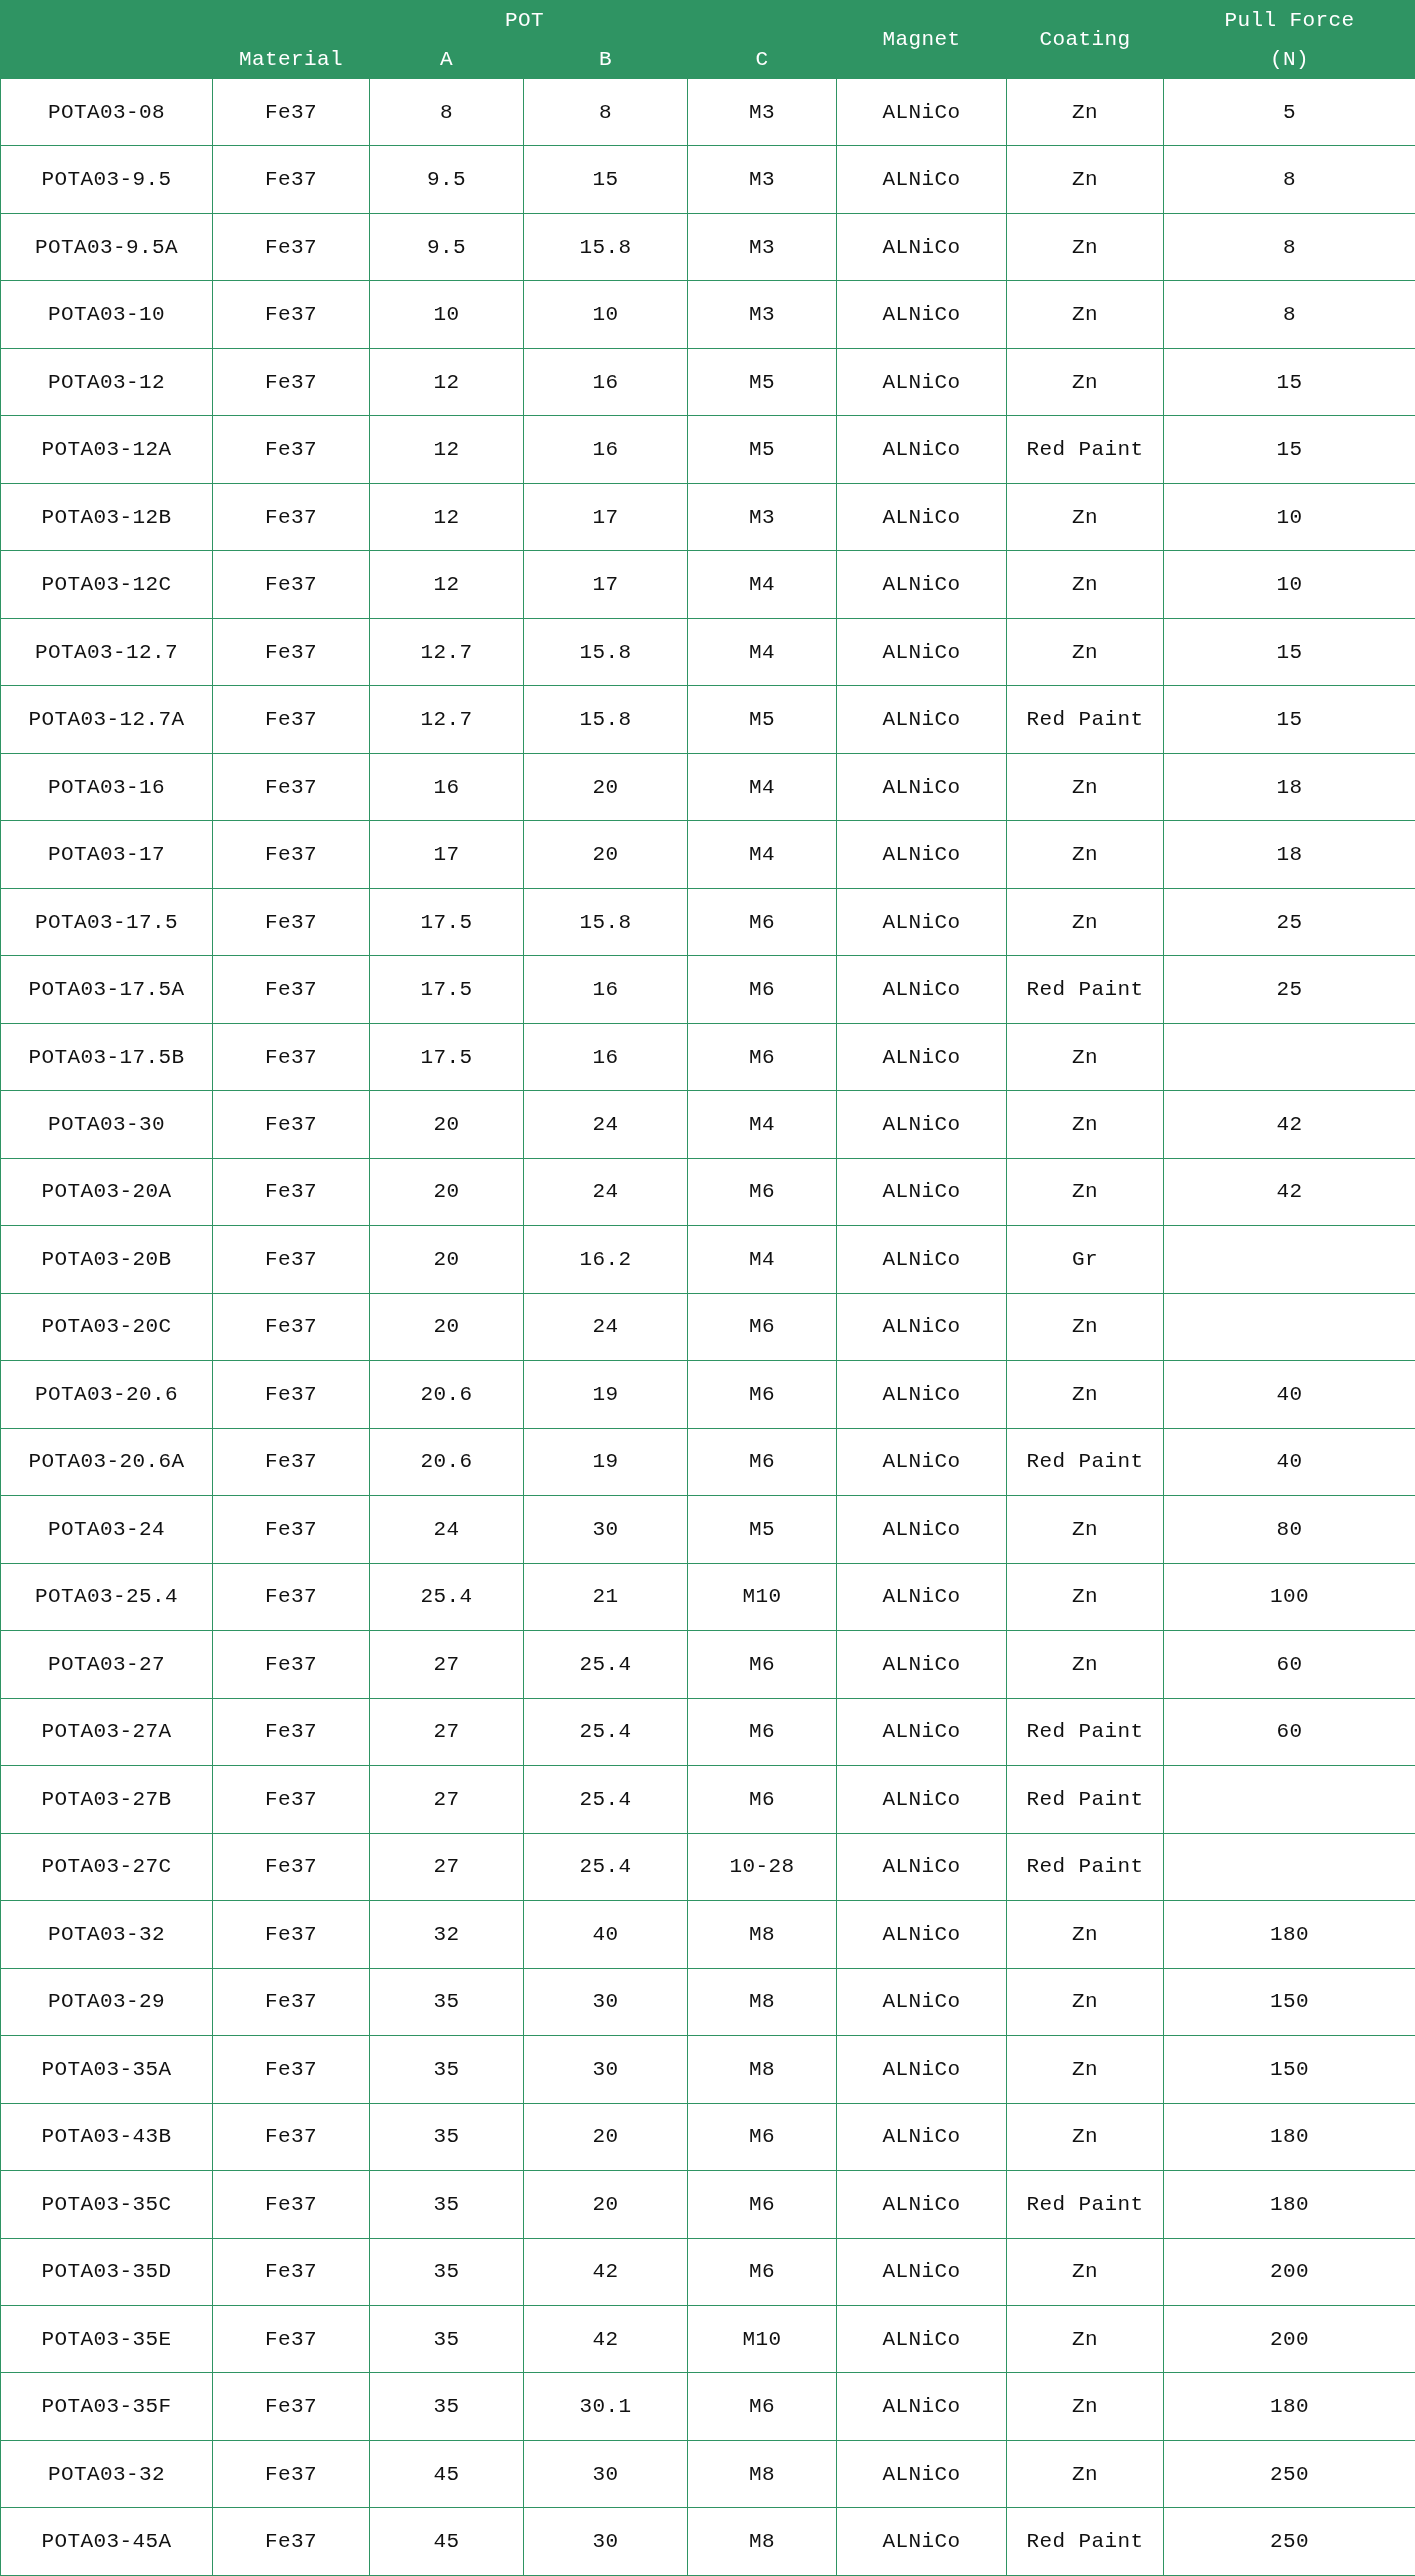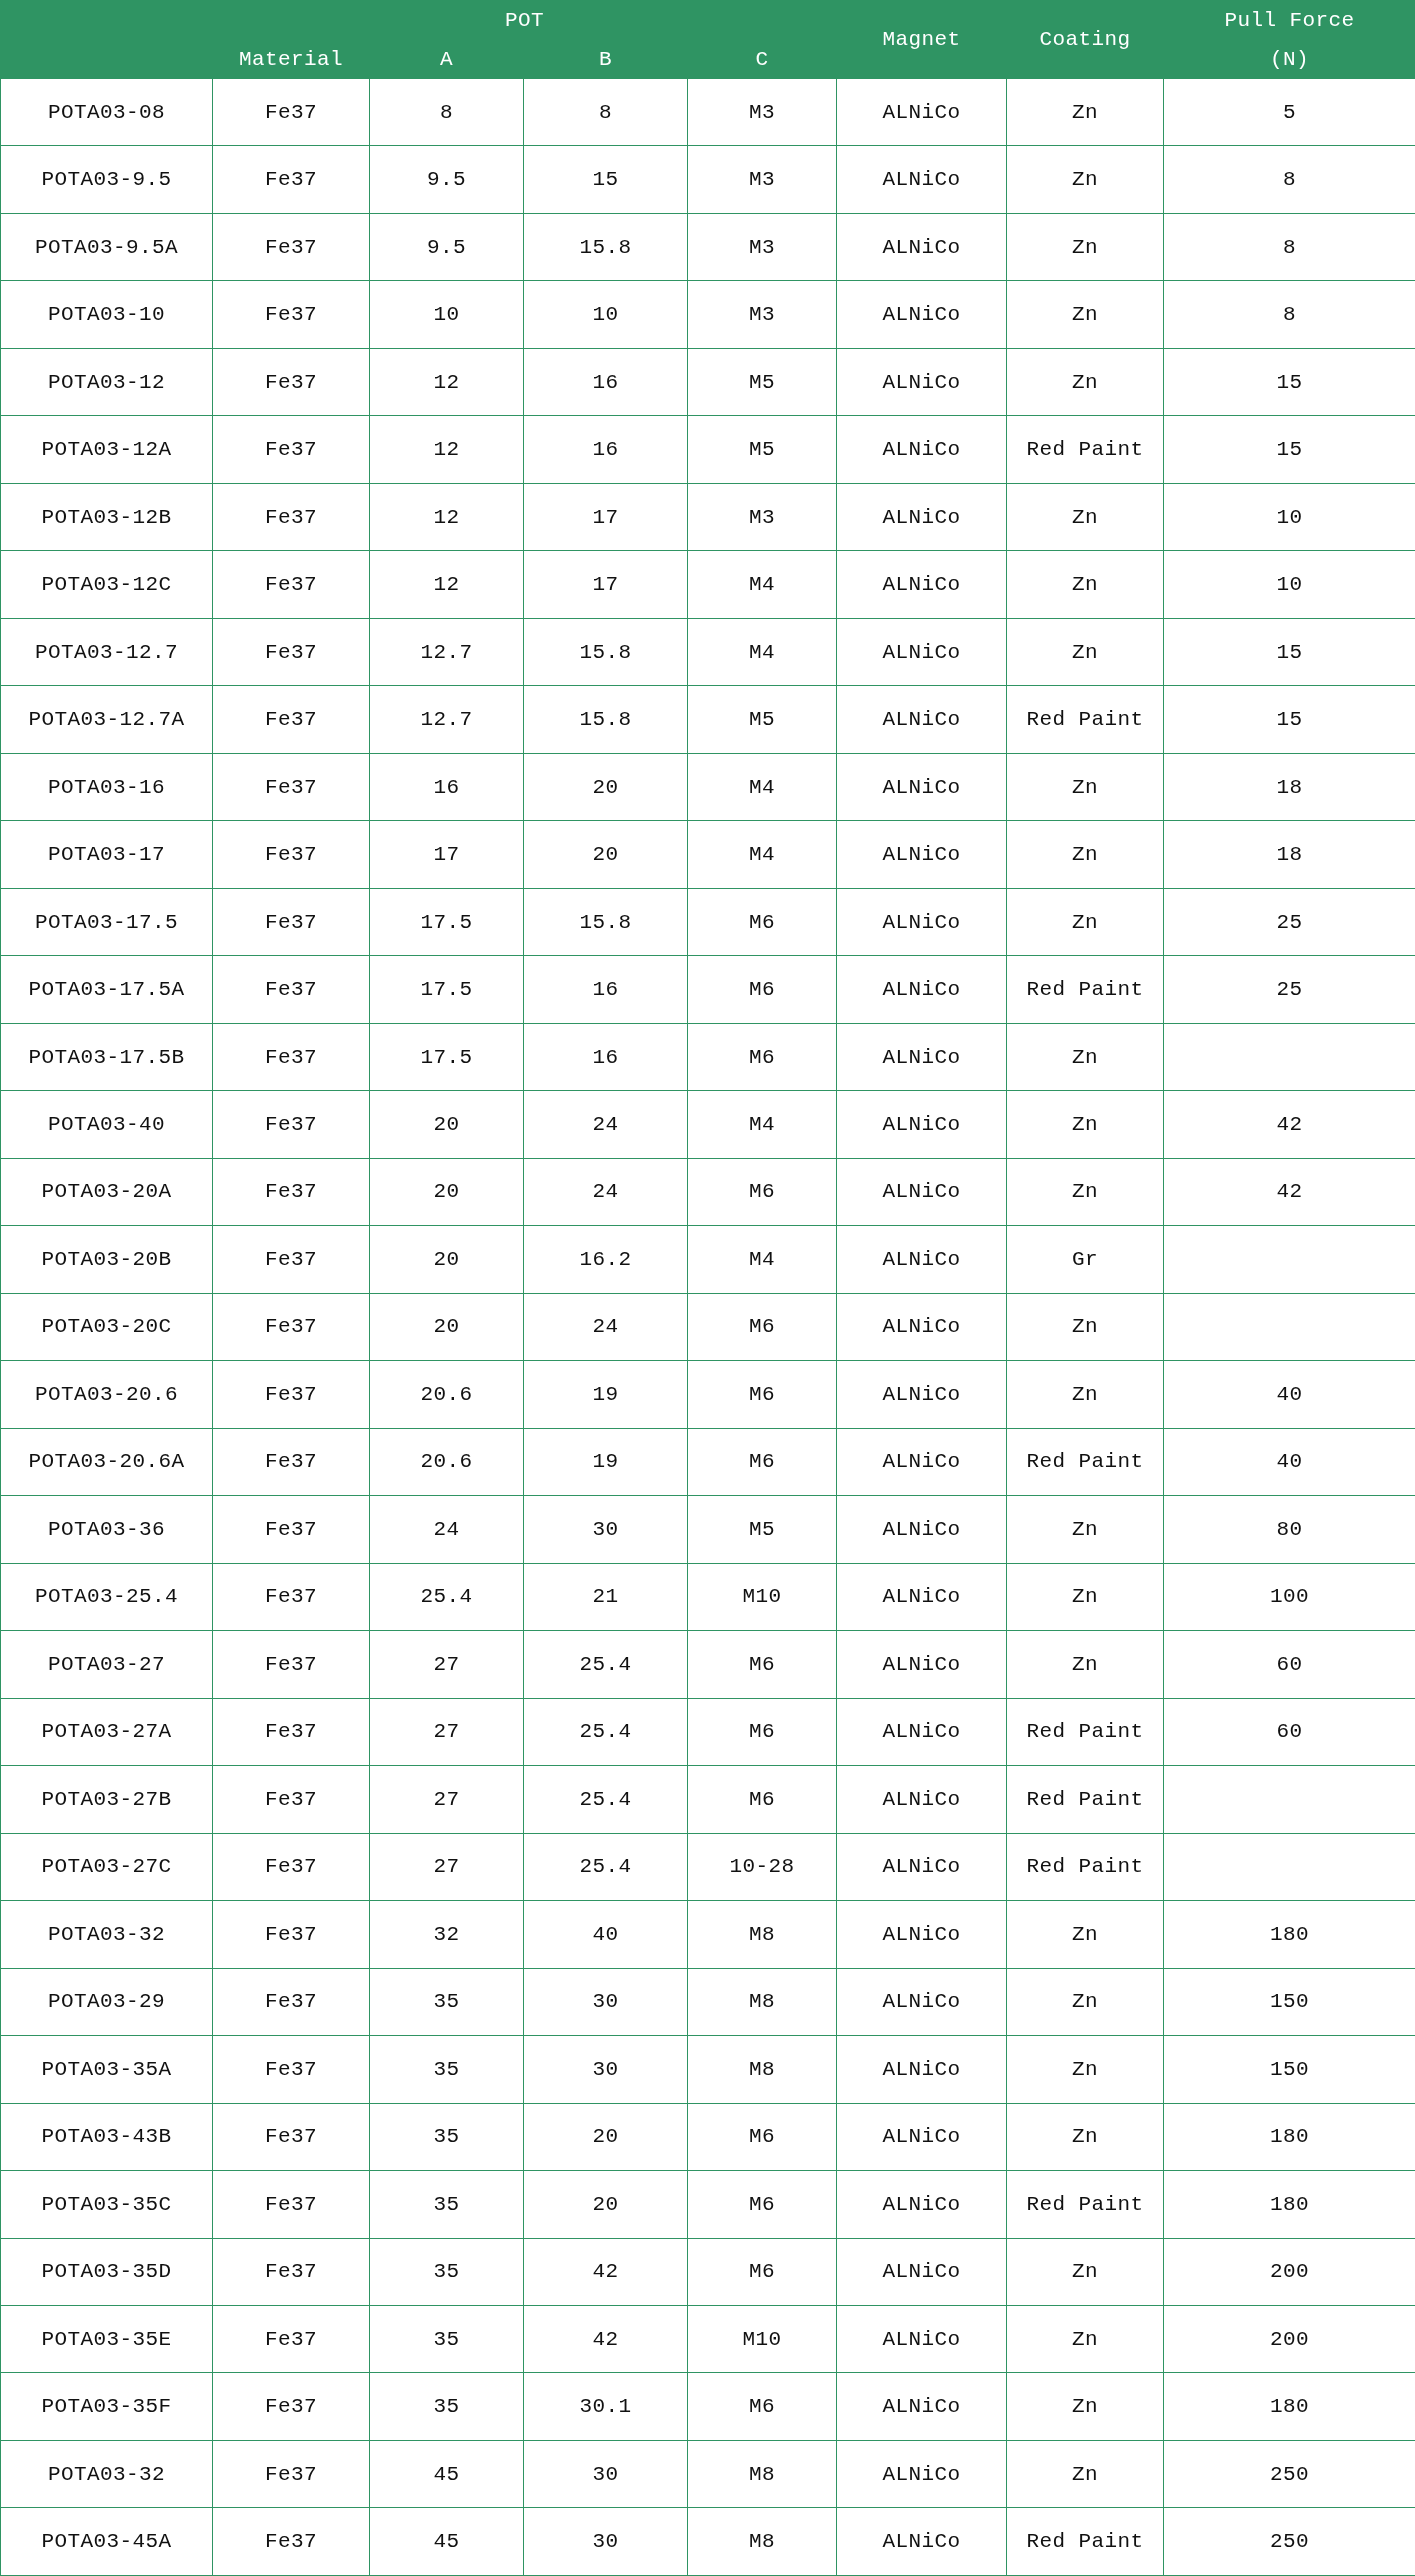--- a/index.html
+++ b/index.html
@@ -235,21 +235,21 @@
         <td class="model">POTA03-17.5B</td>
         <td>Fe37</td>
         <td>17.5</td>
         <td>16</td>
         <td>M6</td>
         <td>ALNiCo</td>
         <td>Zn</td>
         <td class="empty-cell"></td>
       </tr>
       <tr>
-        <td class="model">POTA03-40</td>
+        <td class="model">POTA03-30</td>
         <td>Fe37</td>
         <td>20</td>
         <td>24</td>
         <td>M4</td>
         <td>ALNiCo</td>
         <td>Zn</td>
         <td>42</td>
       </tr>
       <tr>
         <td class="model">POTA03-20A</td>
@@ -295,21 +295,21 @@
         <td class="model">POTA03-20.6A</td>
         <td>Fe37</td>
         <td>20.6</td>
         <td>19</td>
         <td>M6</td>
         <td>ALNiCo</td>
         <td>Red Paint</td>
         <td>40</td>
       </tr>
       <tr>
-        <td class="model">POTA03-36</td>
+        <td class="model">POTA03-24</td>
         <td>Fe37</td>
         <td>24</td>
         <td>30</td>
         <td>M5</td>
         <td>ALNiCo</td>
         <td>Zn</td>
         <td>80</td>
       </tr>
       <tr>
         <td class="model">POTA03-25.4</td>

